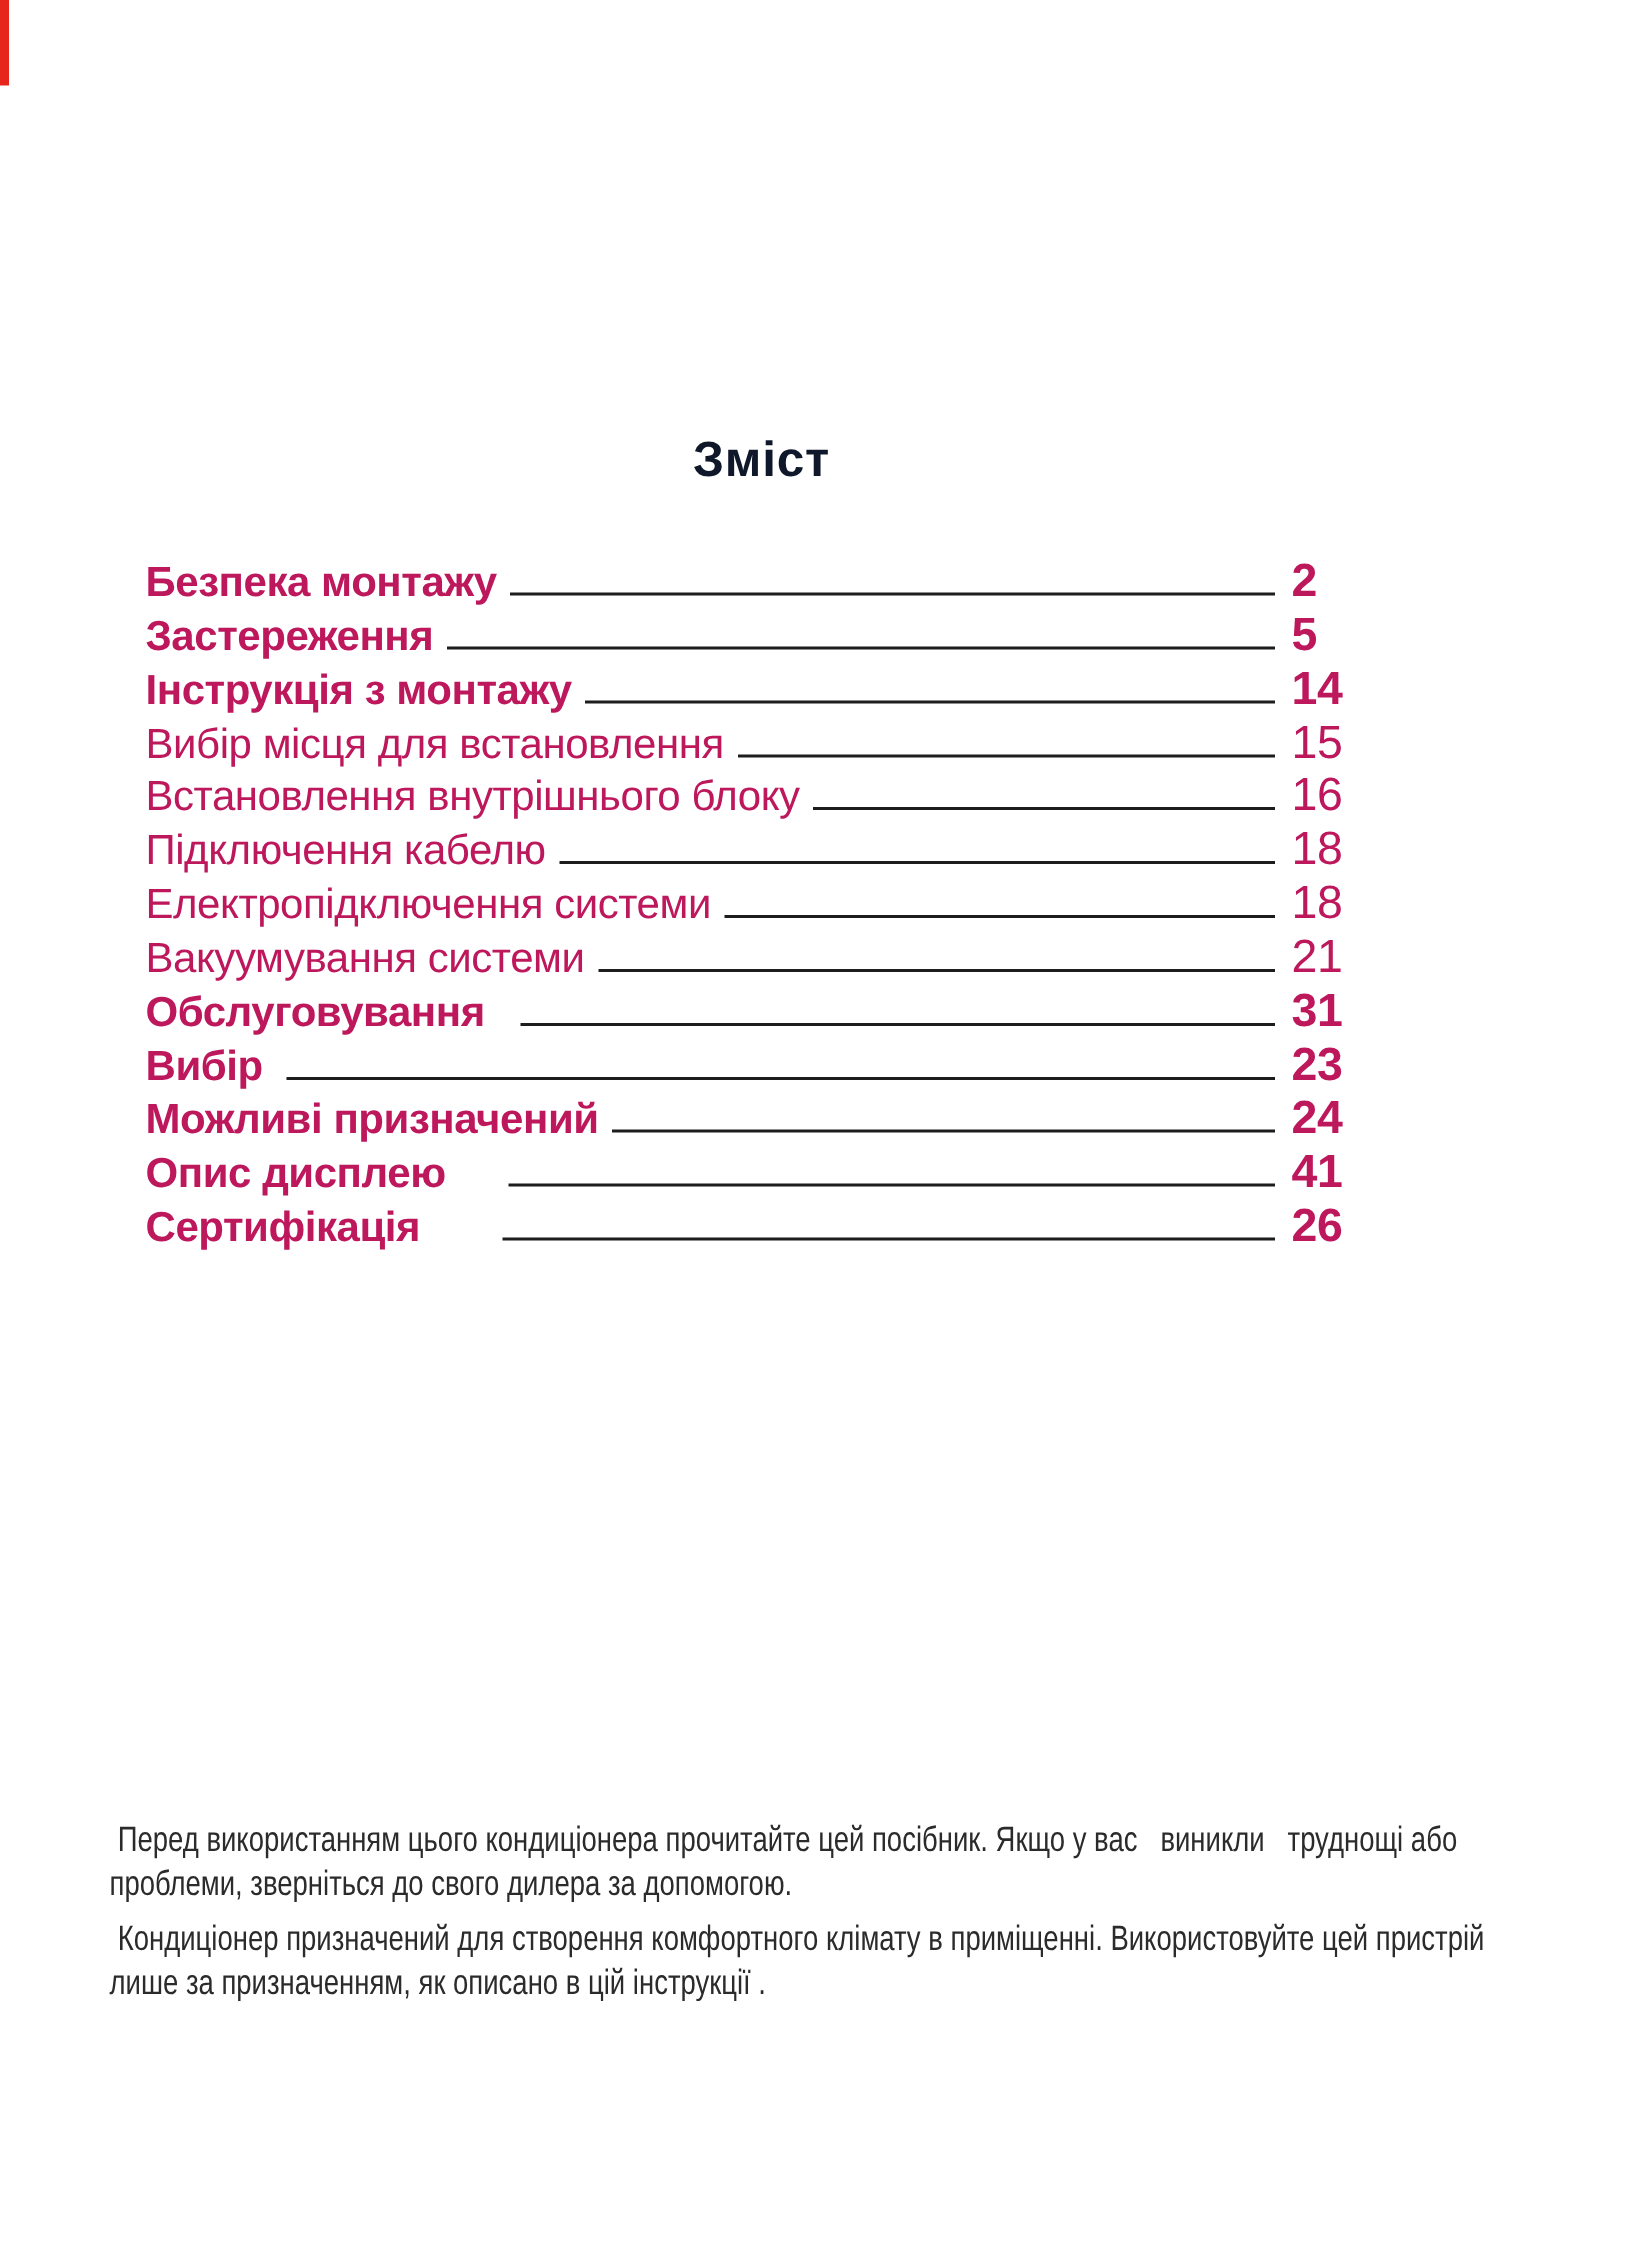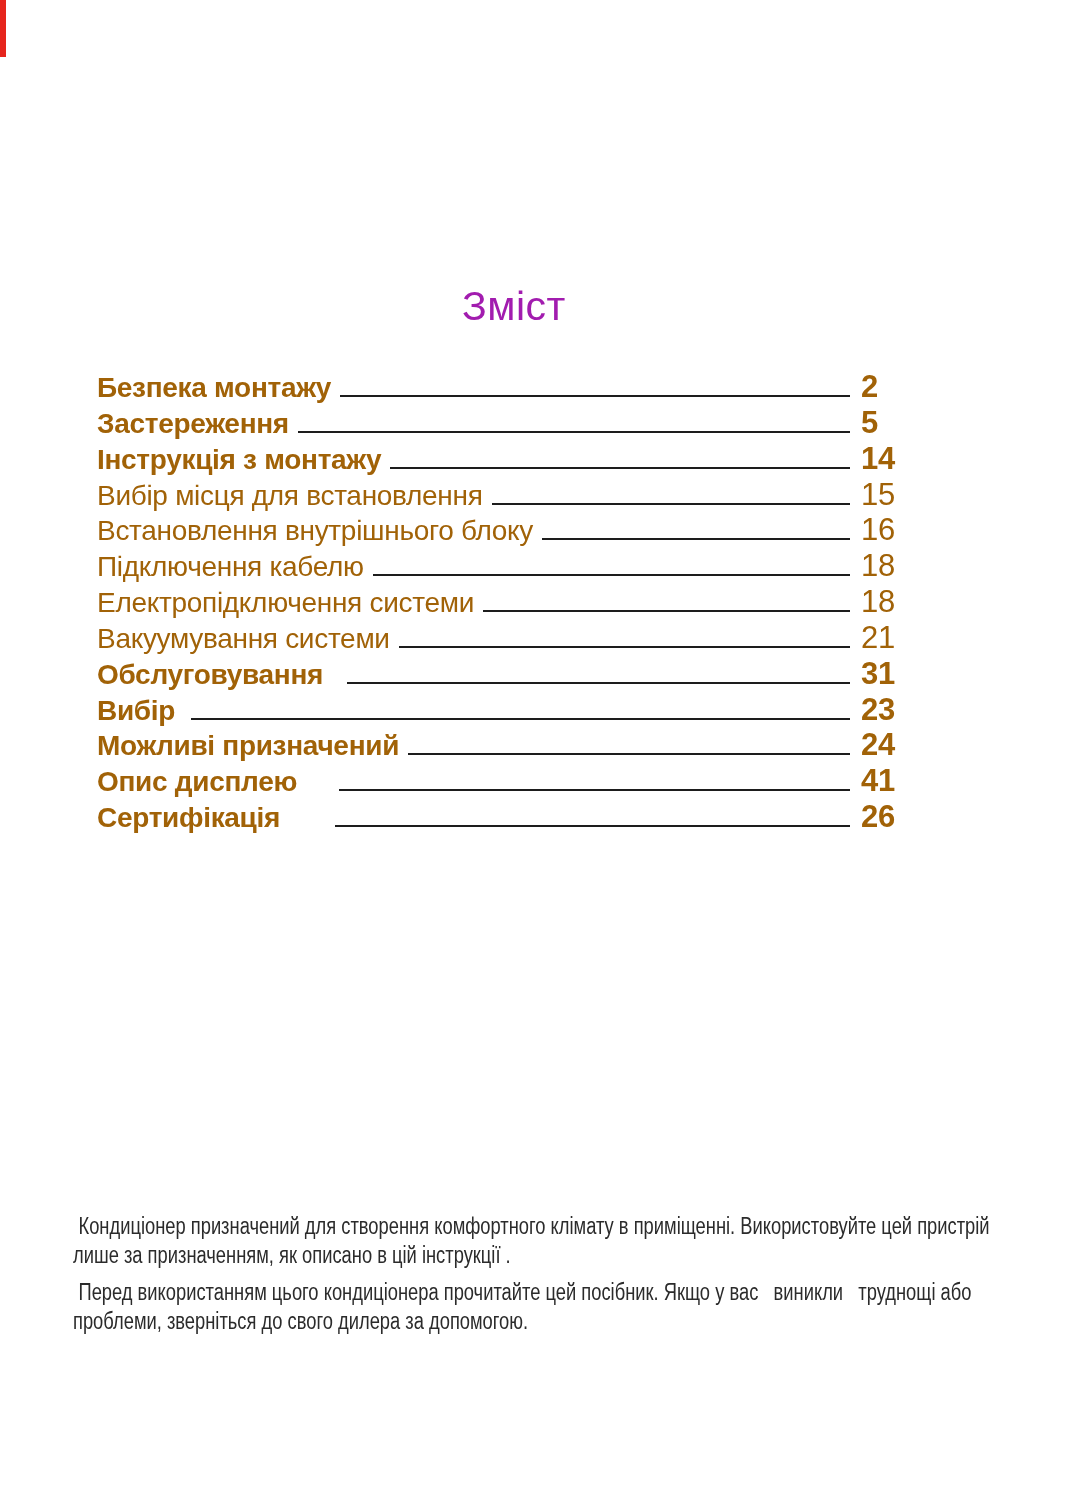--- a/index.html
+++ b/index.html
@@ -21,41 +21,41 @@
     height: 57px;
     background: #e6251d;
   }
 
   
   .title {
     position: absolute;
     left: 462px;
     top: 281px;
     margin: 0;
-    font-size: 41px;
-    font-weight: 400;
+    font-size: 33px;
+    font-weight: 700;
     line-height: 50px;
-    color: #a21caf;
+    color: #0f172a;
     letter-spacing: 0.5px;
   }
 
   
   .toc {
     position: absolute;
     left: 97px;
     top: 369px;
     width: 806px;
   }
   .toc-row {
     display: flex;
     align-items: baseline;
     height: 35.85px;
     font-size: 28px;
     line-height: 35.85px;
-    color: #a16207;
+    color: #be185d;
     letter-spacing: -0.3px;
   }
   .toc-row.bold { font-weight: bold; }
   .toc-label { white-space: pre; }
   .leader {
     flex: 1;
     min-width: 18px;
     border-bottom: 2.2px solid #1d1d1d;
     margin: 0 11px 0 9px;
   }
@@ -159,21 +159,21 @@
       </div>
       <div class="toc-row bold">
         <span class="toc-label">Сертифікація</span>
         <span class="leader"></span>
         <span class="toc-page">26</span>
       </div>
     </div>
 
   <div class="footer" id="footer">
       <div class="para">
+        <div class="para-line indent">Перед використанням цього кондиціонера прочитайте цей посібник. Якщо у вас   виникли   труднощі або</div>
+        <div class="para-line">проблеми, зверніться до свого дилера за допомогою.</div>
+      </div>
+      <div class="para">
         <div class="para-line indent">Кондиціонер призначений для створення комфортного клімату в приміщенні. Використовуйте цей пристрій</div>
         <div class="para-line">лише за призначенням, як описано в цій інструкції .</div>
-      </div>
-      <div class="para">
-        <div class="para-line indent">Перед використанням цього кондиціонера прочитайте цей посібник. Якщо у вас   виникли   труднощі або</div>
-        <div class="para-line">проблеми, зверніться до свого дилера за допомогою.</div>
       </div>
     </div>
 </div>
 
 </body></html>

